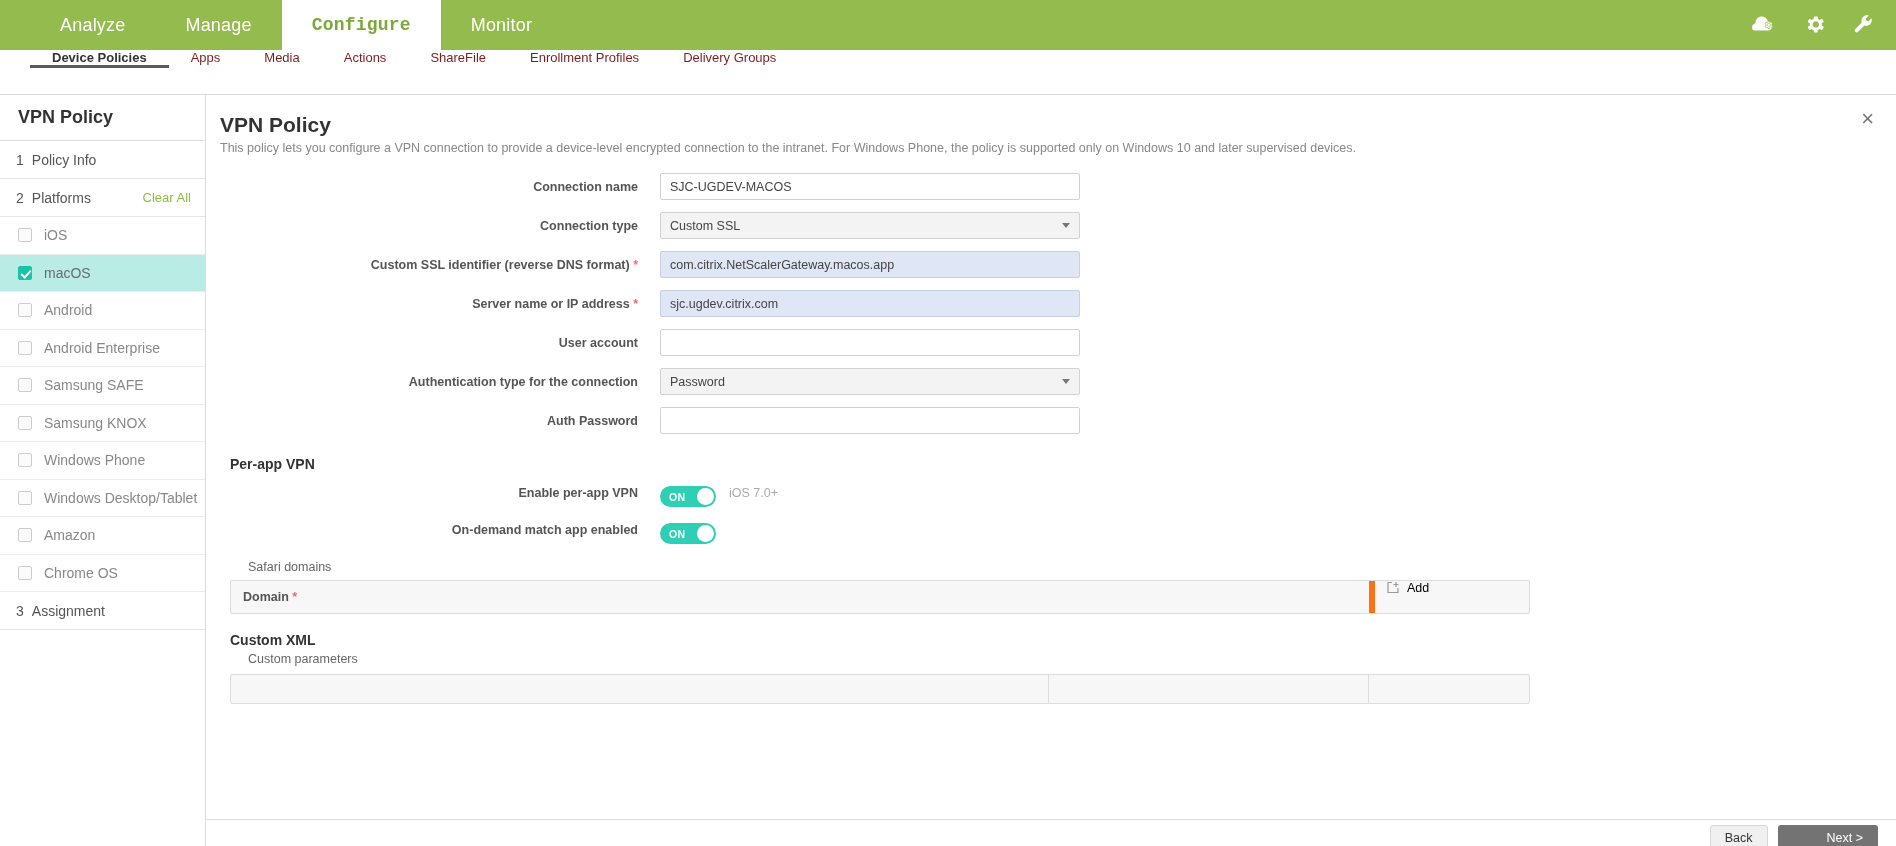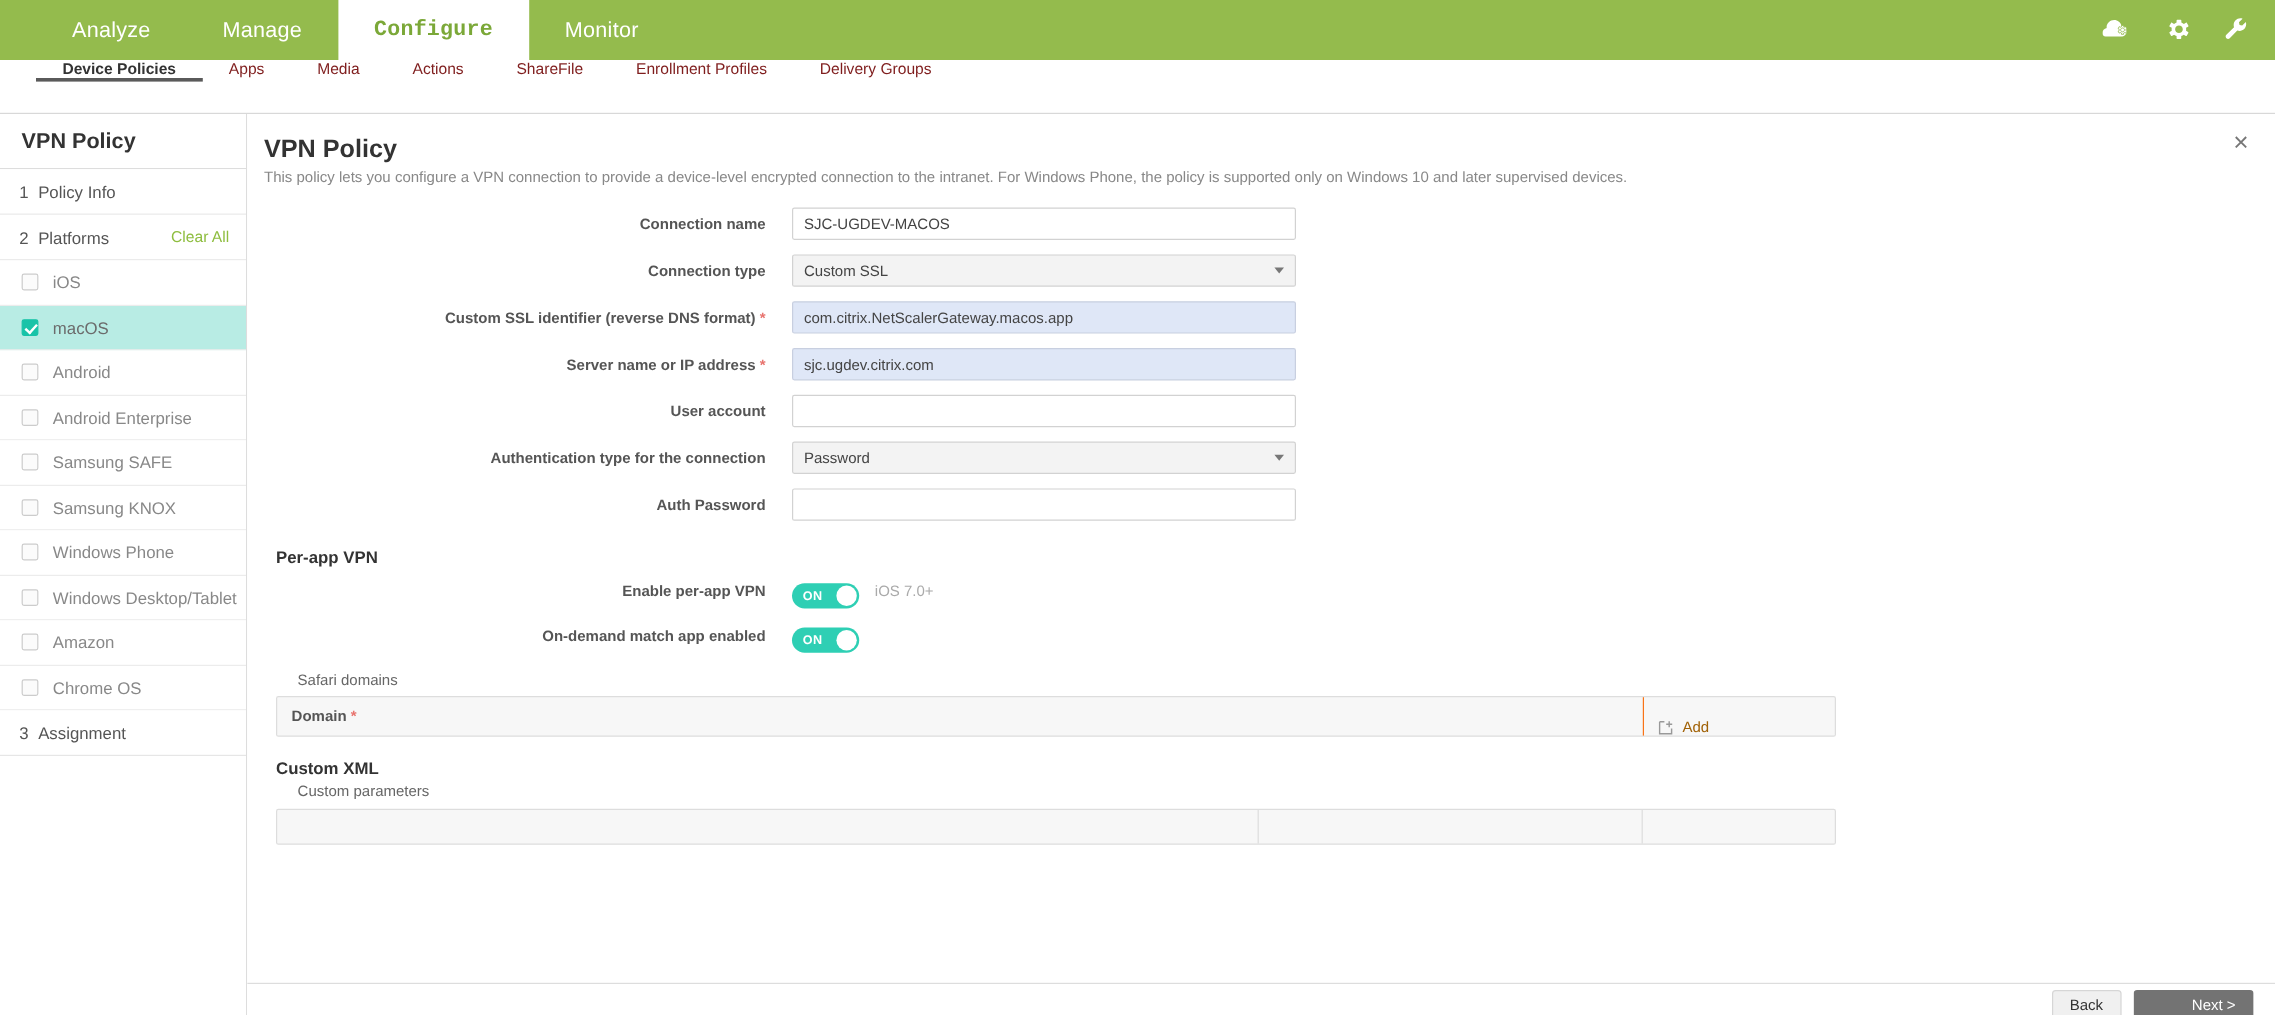--- a/index.html
+++ b/index.html
@@ -290,25 +290,25 @@
     flex: 1;
     display: flex; align-items: center;
     padding: 0 12px;
     font-size: 12.5px;
     font-weight: bold;
     color: #555555;
   }
   .tbl-add {
     width: 160px;
     flex: 0 0 160px;
-    border-left: 1px solid #f97316;
-    display: flex; align-items: flex-end;
+    border-left: 6px solid #f97316;
+    display: flex; align-items: flex-start;
     padding: 0 12px;
     font-size: 12.5px;
-    color: #a16207;
+    color: #000000;
     cursor: pointer;
     gap: 7px;
   }
   .xml-box {
     margin-left: 10px;
     margin-top: 8px;
     border: 1px solid #dddddd;
     border-radius: 2px;
     display: flex;
     background: #f7f7f7;

